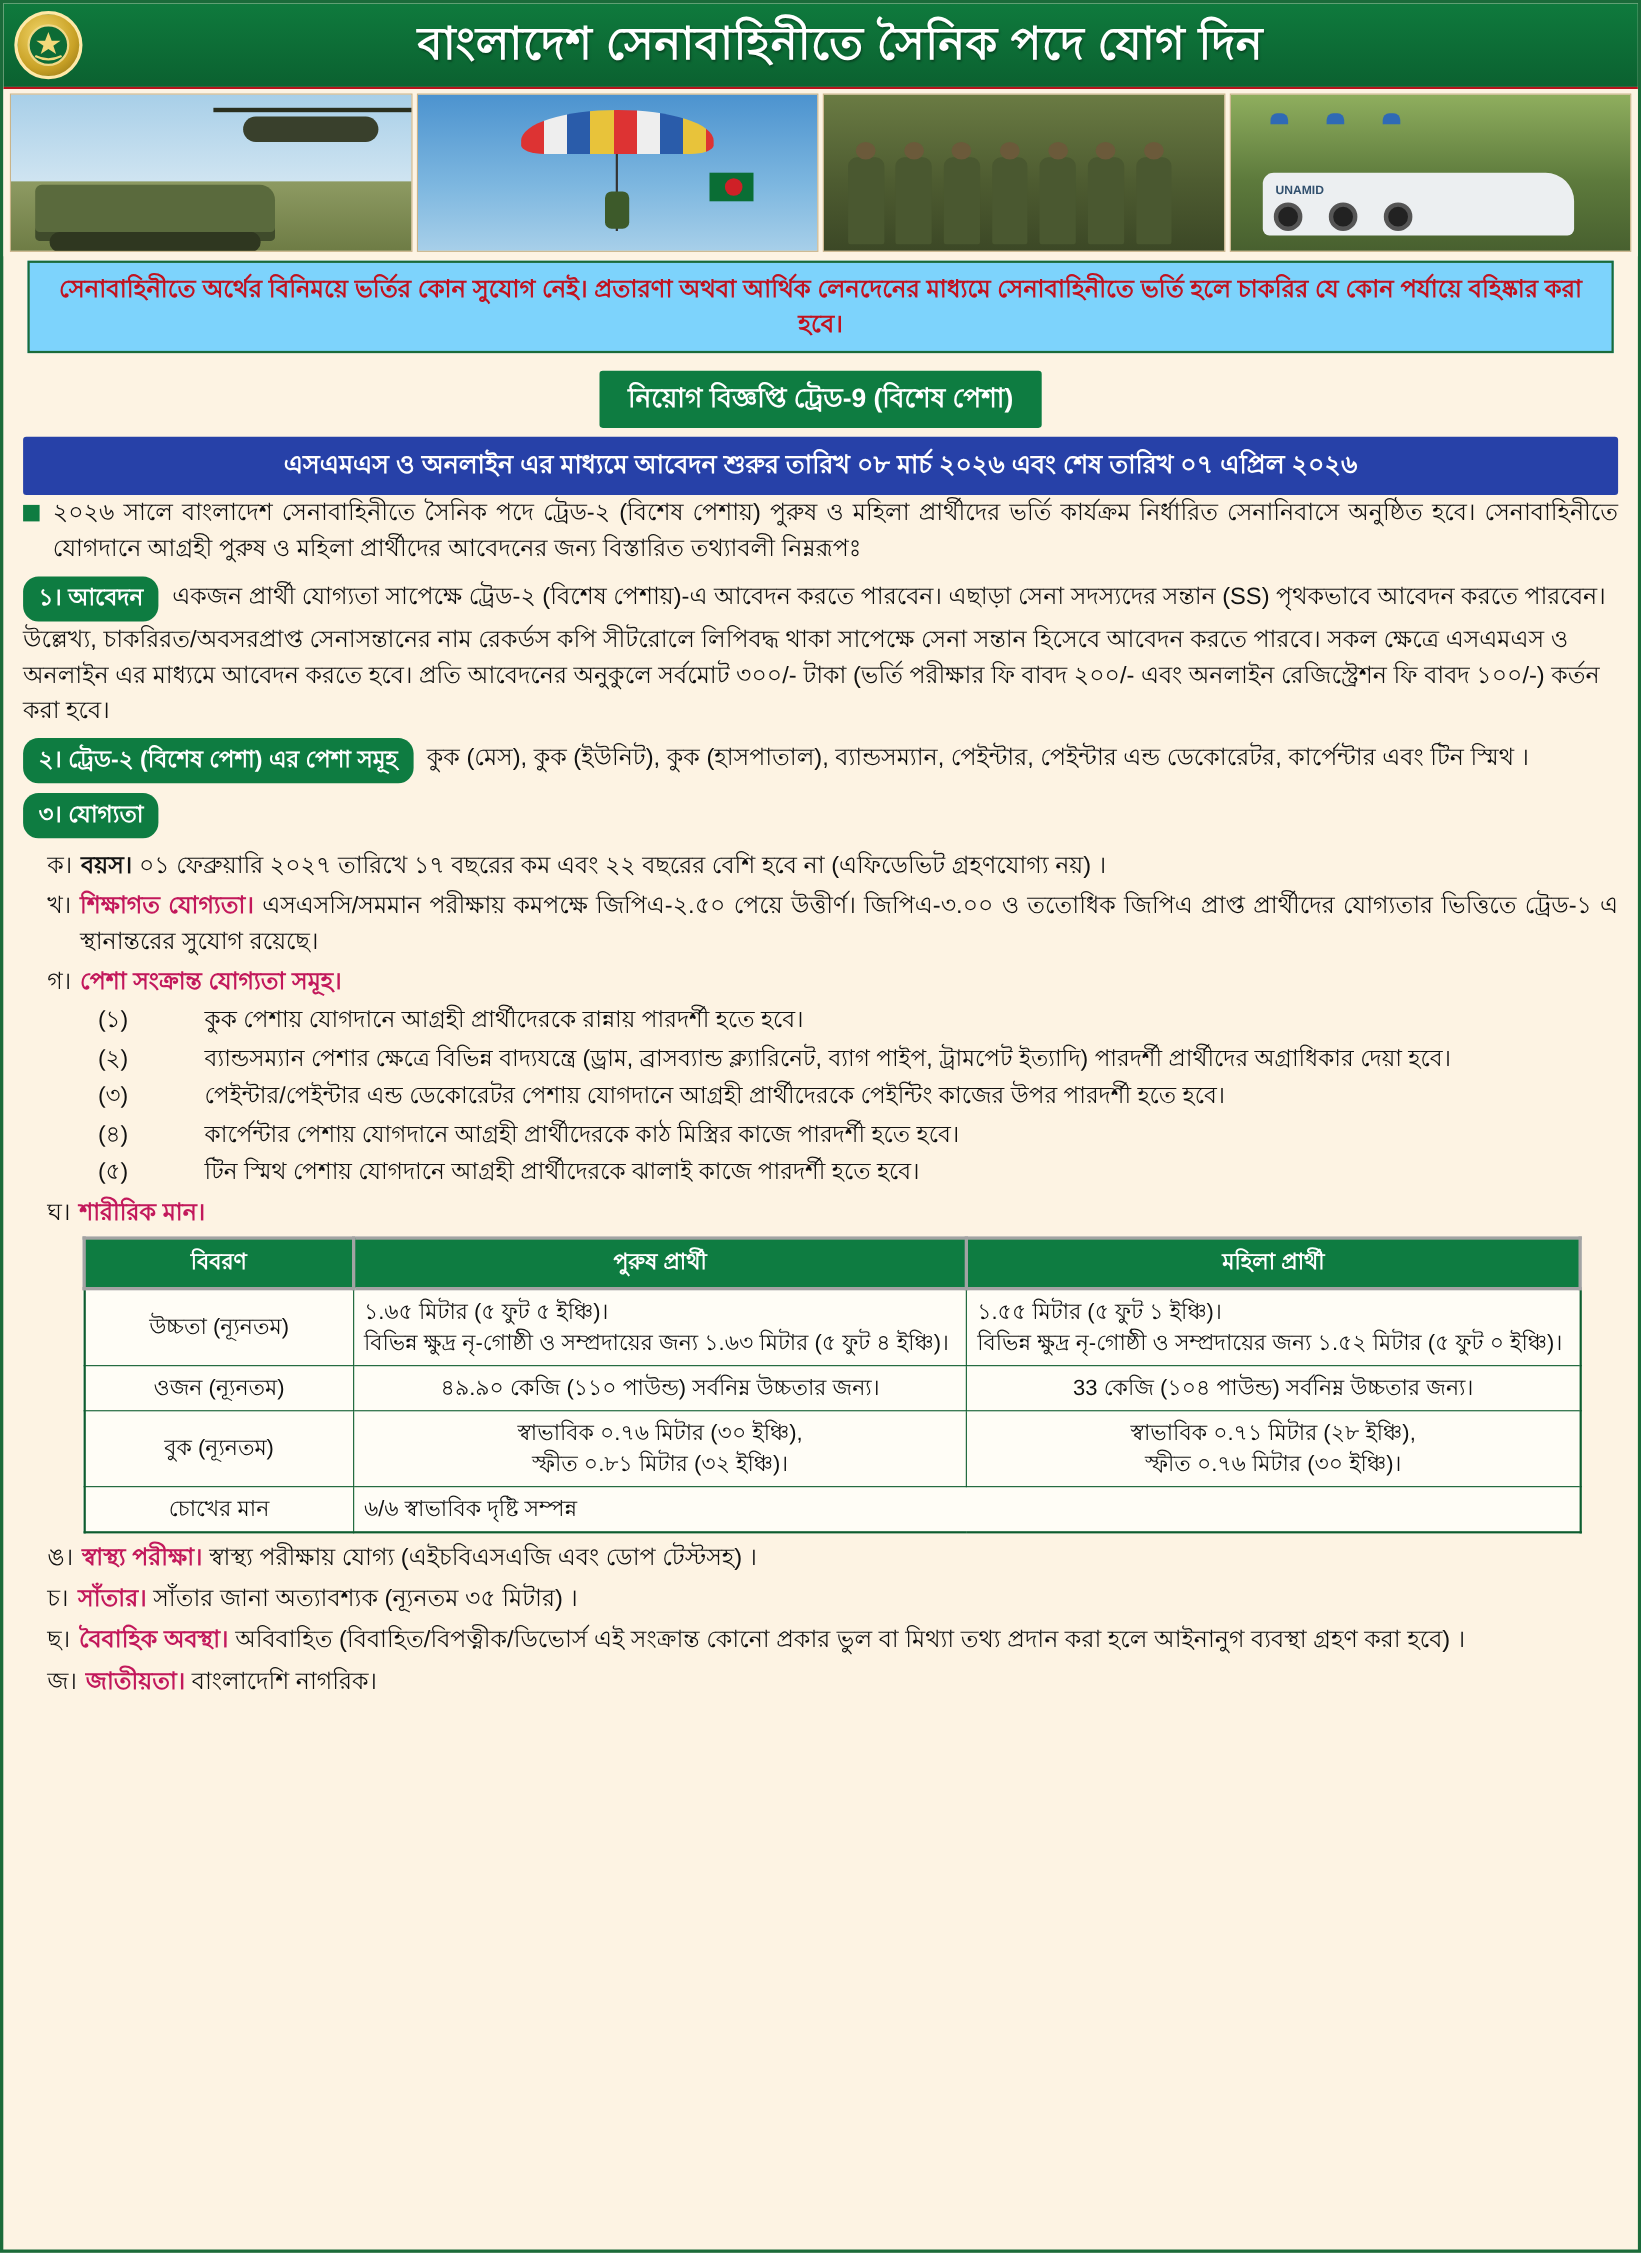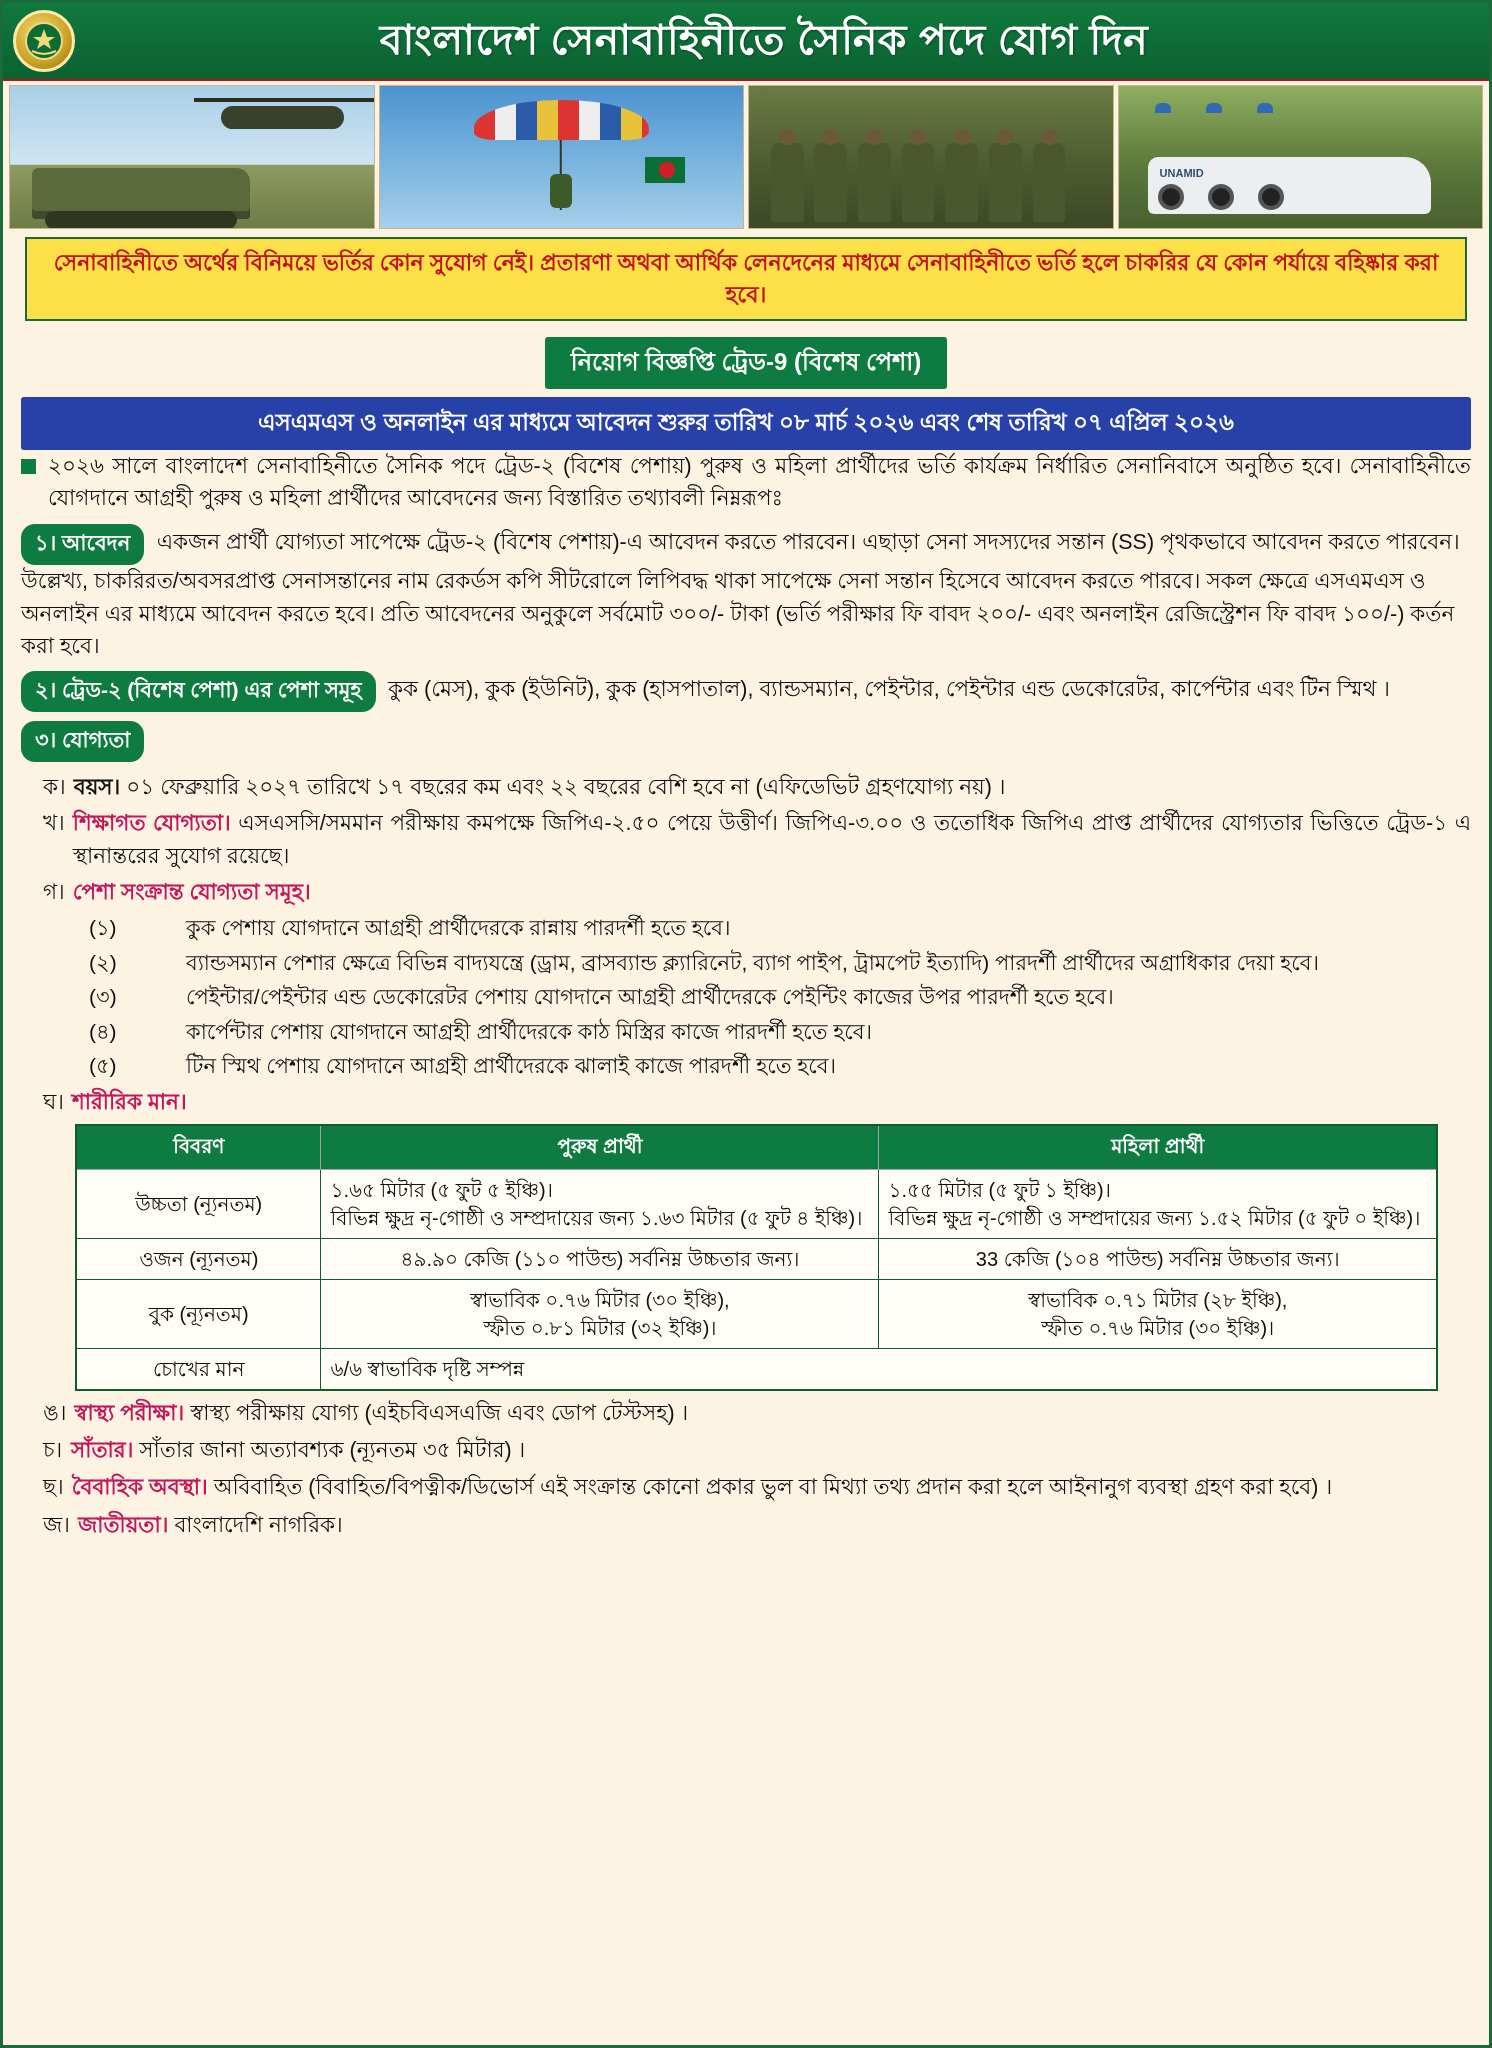--- a/index.html
+++ b/index.html
@@ -137,21 +137,21 @@
   }
   .beret {
     position:absolute; top:12%; width:16px; height:10px;
     background:#2f6ab5; border-radius:6px 6px 0 0;
   }
 
   
   .warn {
     margin:4px 22px;
     border:2px solid #1b6b3a;
-    background:#fde047;
+    background:#7dd3fc;
     padding:8px 14px;
     text-align:center;
     color:#c1121f;
     font-size:22px;
     font-weight:bold;
     line-height:1.45;
   }
 
   
   .body {
@@ -236,21 +236,21 @@
     width:94%;
     margin:6px 0 6px 54px;
     border-collapse:collapse;
     border:2px solid #0e5c2f;
     font-size:20px;
     background:#fffdf6;
   }
   table.phys th {
     background:#0e7c41;
     color:#fff;
-    border:1px solid #a3a3a3;
+    border:3px solid #a3a3a3;
     padding:5px 3px;
     font-weight:bold;
     font-size:20px;
   }
   table.phys td {
     border:1px solid #0e5c2f;
     padding:6px 9px;
     vertical-align:middle;
     line-height:1.4;
   }

